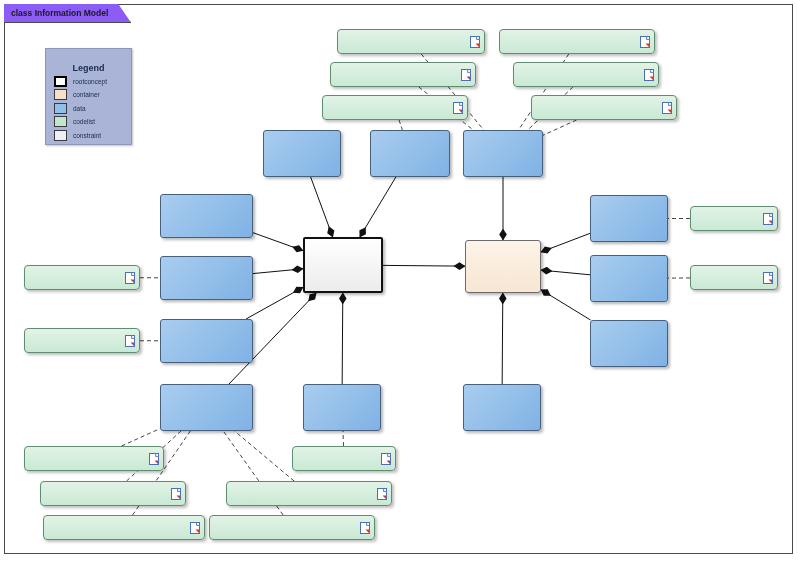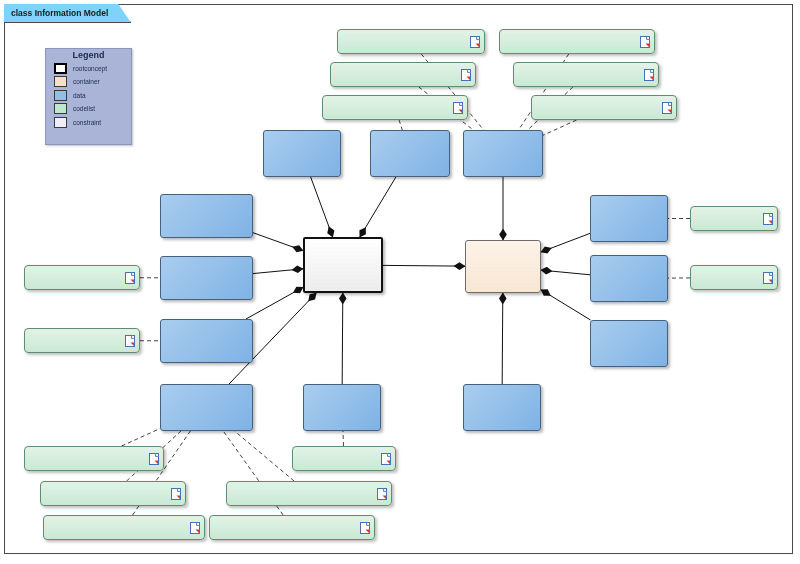--- a/index.html
+++ b/index.html
@@ -2,29 +2,29 @@
 <html><head>
 <meta charset="utf-8">
 <style>
   html,body{margin:0;padding:0;background:#ffffff;}
   body{font-family:"Liberation Sans",sans-serif;}
   #canvas{position:relative;width:800px;height:564px;background:#ffffff;overflow:hidden;}
 
   
   #frame{position:absolute;left:4px;top:4px;width:789px;height:550px;border:1px solid #4a4a4a;box-sizing:border-box;background:#fff;}
   #frame-tab{position:absolute;left:4px;top:4px;height:19px;box-sizing:border-box;
-             border:1px solid #4a4a4a;border-top:none;border-left:none;background:#7dd3fc;
+             border:1px solid #4a4a4a;border-top:none;border-left:none;background:#8b5cf6;
              padding:0 22px 0 7px;display:flex;align-items:center;
              font-size:8.5px;font-weight:bold;color:#1a1a1a;white-space:nowrap;
              clip-path:polygon(0 0,calc(100% - 13px) 0,100% 100%,0 100%);}
 
   
   #legend{position:absolute;left:45px;top:48px;width:85px;height:95px;
           background:#a9b4d6;border:1px solid #8a96bd;box-shadow:1px 1px 2px rgba(0,0,0,.25);}
-  #legend .lg-title{text-align:center;font-size:9px;font-weight:bold;color:#1b2a52;margin-top:1px;}
+  #legend .lg-title{text-align:center;font-size:9px;font-weight:bold;color:#1b2a52;margin-top:14px;}
   #legend .lg-row{display:flex;align-items:center;margin:2.5px 0 0 8px;}
   #legend .lg-sw{width:13px;height:11px;border:1px solid #3a3a3a;box-sizing:border-box;}
   #legend .lg-lb{font-size:6.5px;color:#1b2a52;margin-left:6px;}
 
   
   .cls{position:absolute;box-sizing:border-box;box-shadow:2px 2px 3px rgba(0,0,0,.28);}
   .cls .stereo{font-size:6.2px;color:#1a1a2e;text-align:center;width:100%;}
   .cls .cname{font-size:6.8px;font-weight:bold;color:#10102a;text-align:center;width:100%;margin-top:1px;}
   .cls .ctype{position:absolute;right:4px;top:2px;font-size:5.8px;font-style:italic;color:#111;}
   .cls .inner{position:absolute;left:0;right:0;top:50%;transform:translateY(-50%);}

